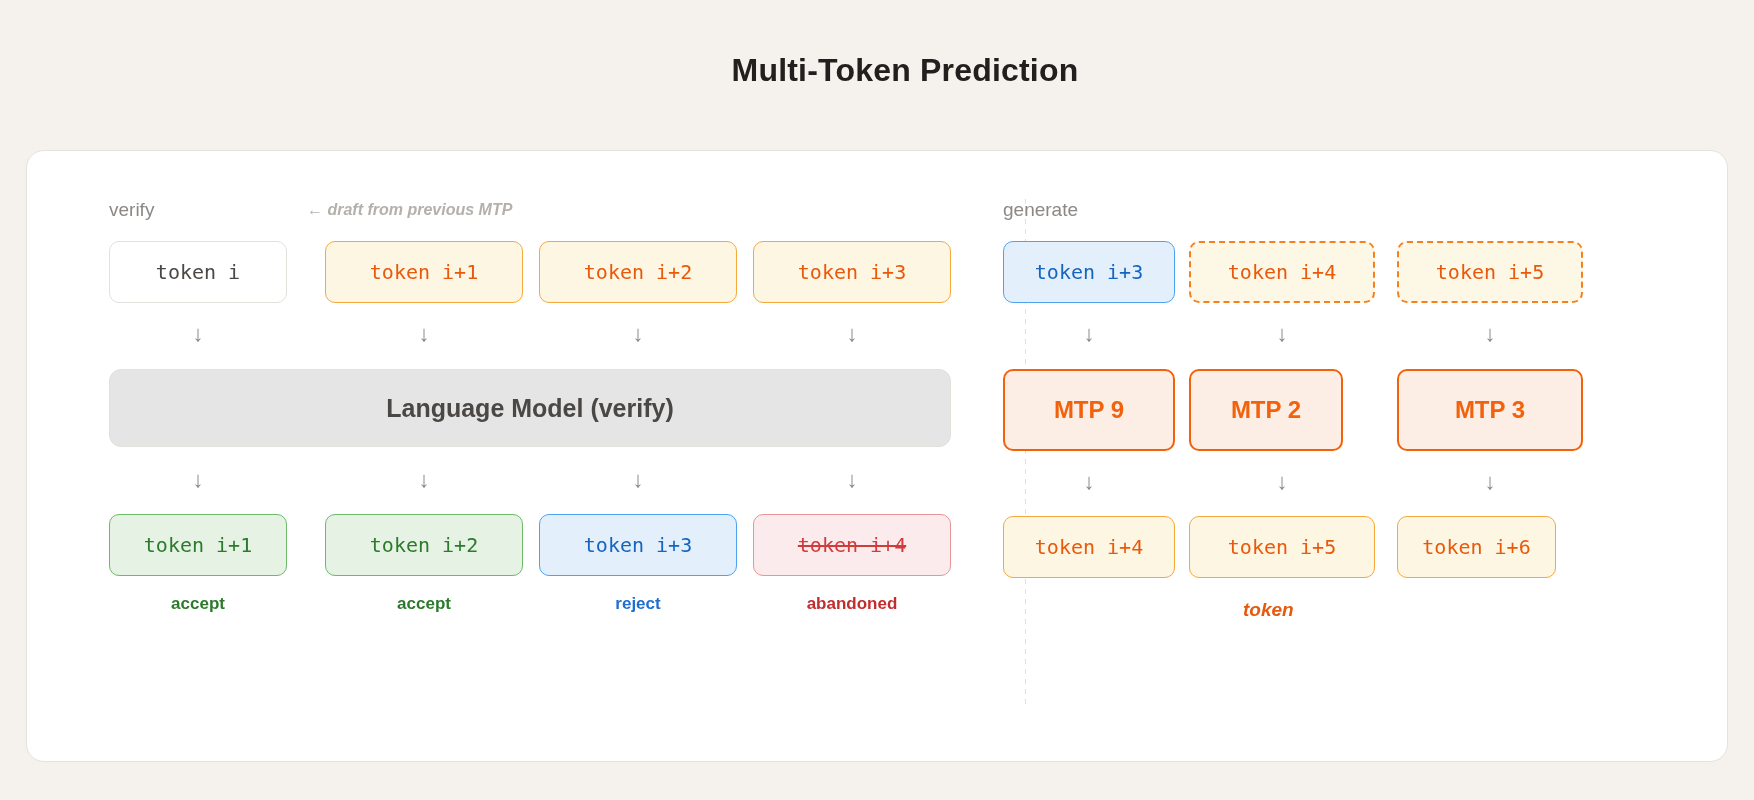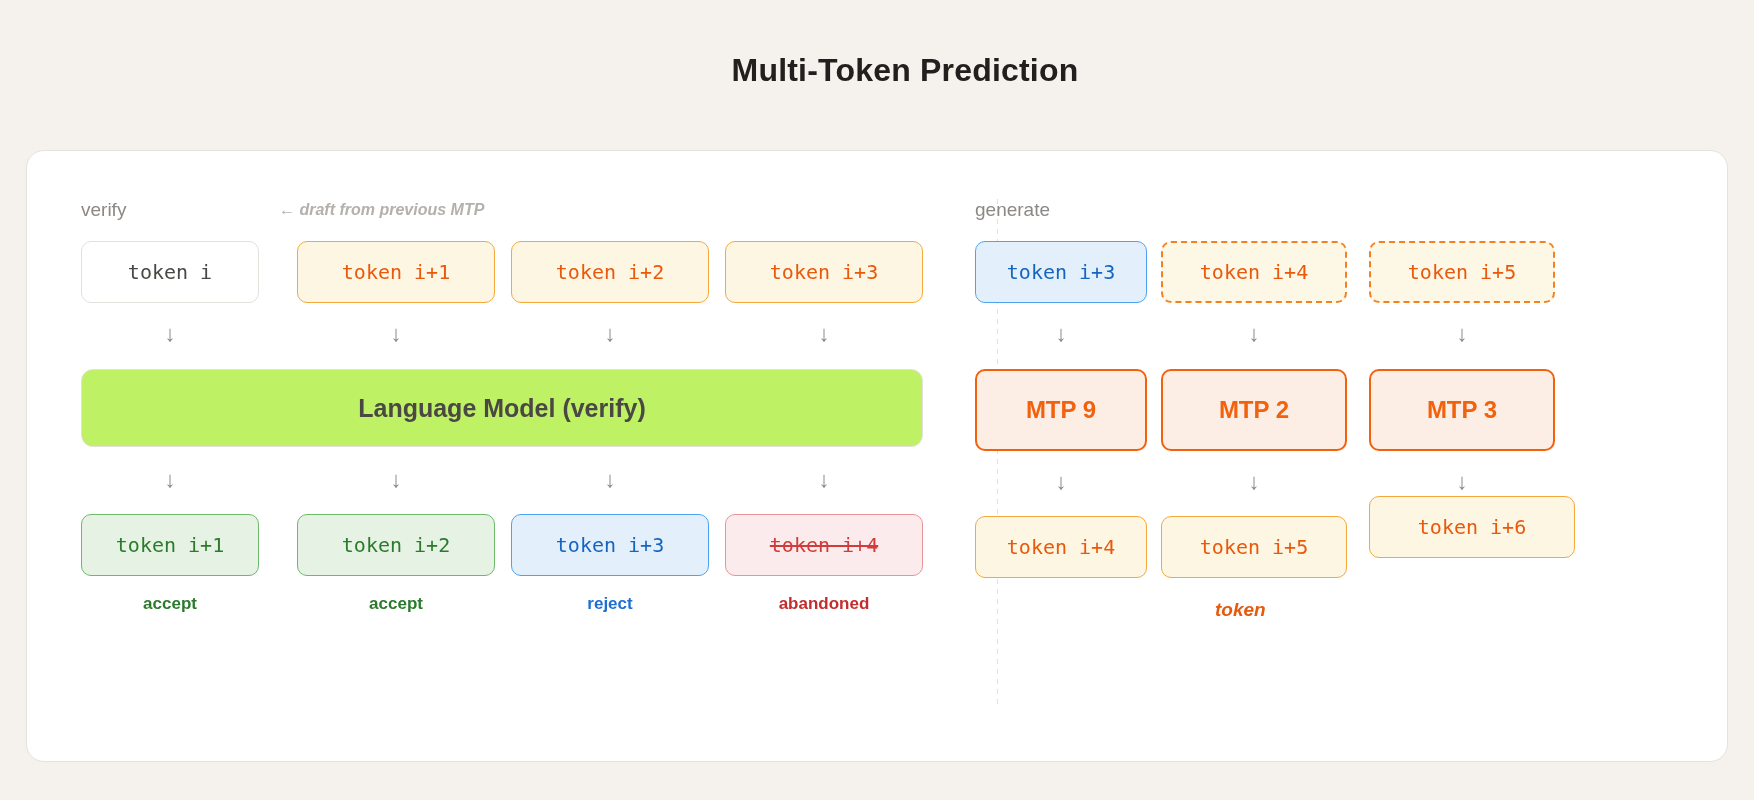--- a/index.html
+++ b/index.html
@@ -34,20 +34,21 @@
   .card {
     position: absolute;
     left: 26px;
     top: 150px;
     width: 1702px;
     height: 612px;
     box-sizing: border-box;
     background: #ffffff;
     border: 1px solid #e6e2de;
     border-radius: 18px;
+    padding-left: 28px;
   }
   .panels {
     position: relative;
     width: 100%;
     height: 100%;
   }
   .divider {
     position: absolute;
     left: 970px;
     top: 48px;
@@ -133,21 +134,21 @@
     background: #fdeee5;
     border: 2.2px solid #f2610c;
     color: #f2610c;
     font-family: "Liberation Sans", sans-serif;
     font-size: 24px;
     font-weight: bold;
   }
   .lm-bar {
     position: absolute;
     box-sizing: border-box;
-    background: #bef264;
+    background: #e5e5e5;
     border: 1px solid #e3dfda;
     border-radius: 12px;
     display: flex;
     align-items: center;
     justify-content: center;
     font-size: 25px;
     font-weight: bold;
     color: #4a4744;
   }
   .arrow {
@@ -229,29 +230,29 @@
 
         <div class="box box-token-reject" style="position:absolute; left:-22px; top:90px; width:172px; height:62px;">token i+3</div>
         <div class="box box-token-draft-dashed" style="position:absolute; left:164px; top:90px; width:186px; height:62px;">token i+4</div>
         <div class="box box-token-draft-dashed" style="position:absolute; left:372px; top:90px; width:186px; height:62px;">token i+5</div>
 
         <div class="arrow" style="left:55px; top:172px;">↓</div>
         <div class="arrow" style="left:248px; top:172px;">↓</div>
         <div class="arrow" style="left:456px; top:172px;">↓</div>
 
         <div class="box box-mtp" style="position:absolute; left:-22px; top:218px; width:172px; height:82px;">MTP 9</div>
-        <div class="box box-mtp" style="position:absolute; left:164px; top:218px; width:186px; height:82px;">MTP 2</div>
+        <div class="box box-mtp" style="position:absolute; left:164px; top:218px; width:154px; height:82px;">MTP 2</div>
         <div class="box box-mtp" style="position:absolute; left:372px; top:218px; width:186px; height:82px;">MTP 3</div>
 
         <div class="arrow" style="left:55px; top:320px;">↓</div>
         <div class="arrow" style="left:248px; top:320px;">↓</div>
         <div class="arrow" style="left:456px; top:320px;">↓</div>
 
         <div class="box box-token-draft" style="position:absolute; left:-22px; top:365px; width:172px; height:62px;">token i+4</div>
         <div class="box box-token-draft" style="position:absolute; left:164px; top:365px; width:186px; height:62px;">token i+5</div>
-        <div class="box box-token-draft" style="position:absolute; left:372px; top:345px; width:206px; height:62px;">token i+6</div>
+        <div class="box box-token-draft" style="position:absolute; left:372px; top:365px; width:159px; height:62px;">token i+6</div>
 
         <div class="caption-drafts" style="left:218px; top:448px;">token</div>
       </div>
 
     </div>
   </div>
 </div>
 
 </body></html>

